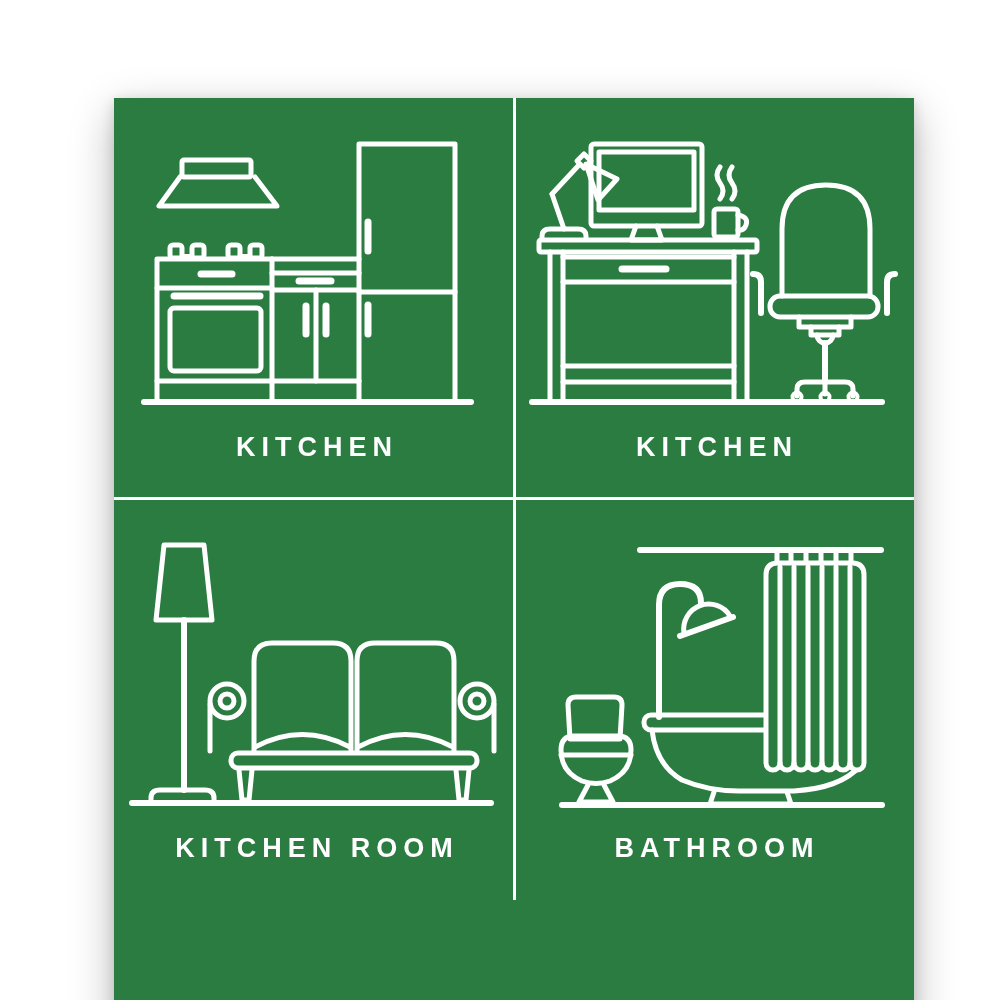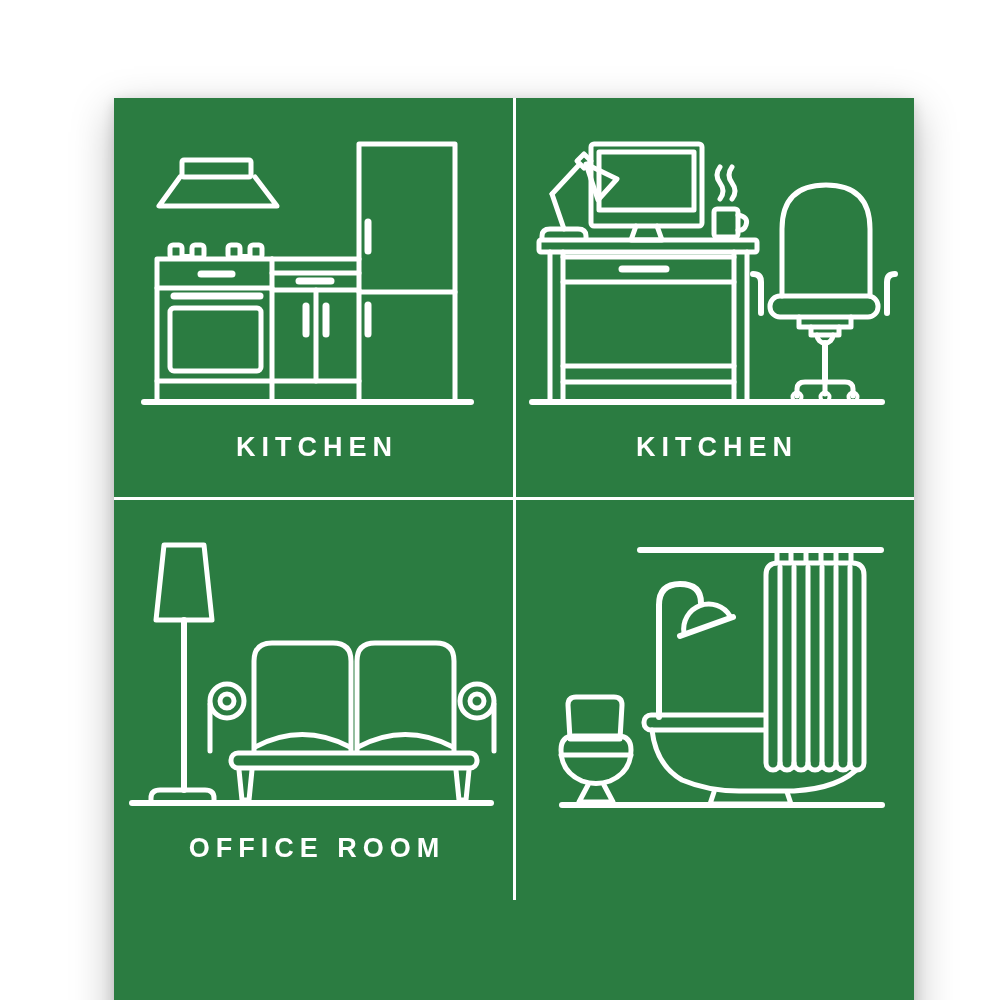--- a/index.html
+++ b/index.html
@@ -144,21 +144,21 @@
         <line x1="96" y1="205" x2="96" y2="252"></line>
         <circle cx="363" cy="202" r="17"></circle>
         <circle cx="363" cy="202" r="7"></circle>
         <line x1="380" y1="205" x2="380" y2="252"></line>
         <rect x="117" y="254" width="246" height="15" rx="7"></rect>
         <path d="M125,271 L128,301 L135,301 L138,271"></path>
         <path d="M342,271 L345,301 L352,301 L355,271"></path>
       </g>
       <line class="b6" x1="18" y1="304" x2="377" y2="304"></line>
     </svg>
-    <div class="room-label">OFFICE ROOM</div>
+    <div class="room-label">KITCHEN ROOM</div>
   </div>
 
   <div class="panel" id="panel-bathroom">
     <svg class="art" width="400" height="401" viewBox="0 0 400 401">
       <line class="b6" x1="126" y1="51" x2="367" y2="51"></line>
       <g>
         <path class="b6" d="M145,218 L145,106 Q145,85 166,85 Q187,85 187,104"></path>
         <path d="M170,134 A25,25 0 0 1 216,117"></path>
         <line class="b6" x1="166" y1="137" x2="219" y2="118"></line>
       </g>
@@ -183,17 +183,18 @@
         <line x1="337" y1="54" x2="337" y2="62"></line>
       </g>
       <g>
         <path d="M54,206 Q54,198 62,198 L100,198 Q108,198 108,206 L106,240 L56,240 Z"></path>
         <path d="M47,251 Q47,237 60,237 L104,237 Q117,237 117,251 Q117,273 96,282 Q82,287 68,282 Q47,273 47,251 Z"></path>
         <line x1="47" y1="256" x2="117" y2="256"></line>
         <path d="M74,286 L65,303 L99,303 L90,286"></path>
       </g>
       <line class="b6" x1="48" y1="306" x2="368" y2="306"></line>
     </svg>
+    <div class="room-label">BATHROOM</div>
   </div>
 
   <div class="divider-v"></div>
   <div class="divider-h"></div>
 </div>
 
 </body></html>

